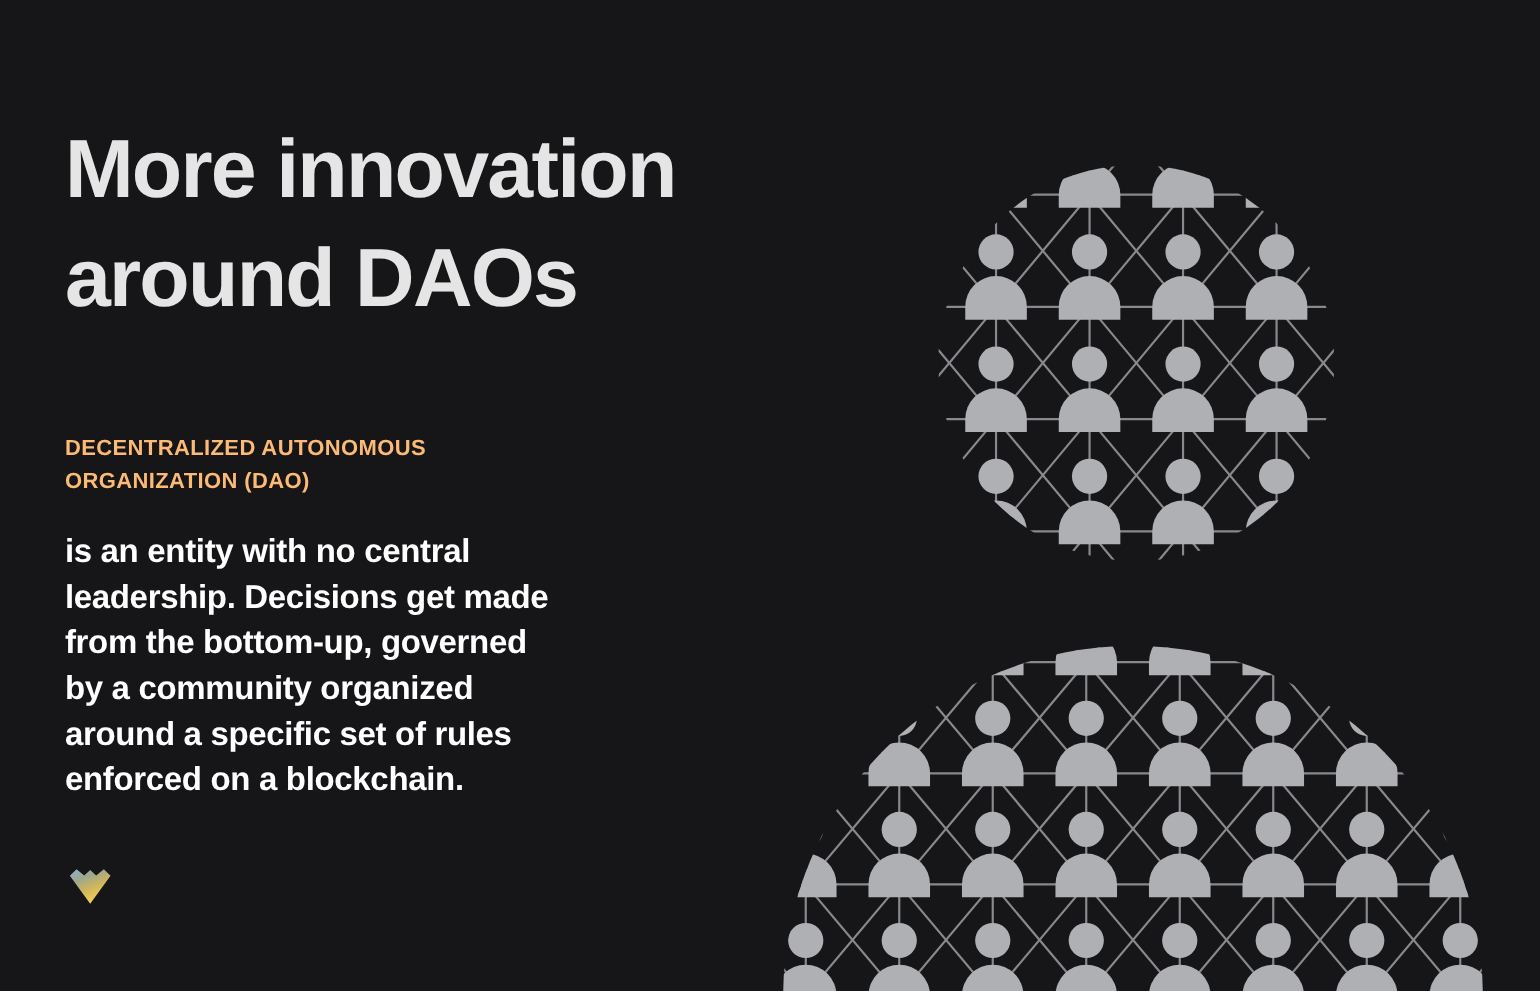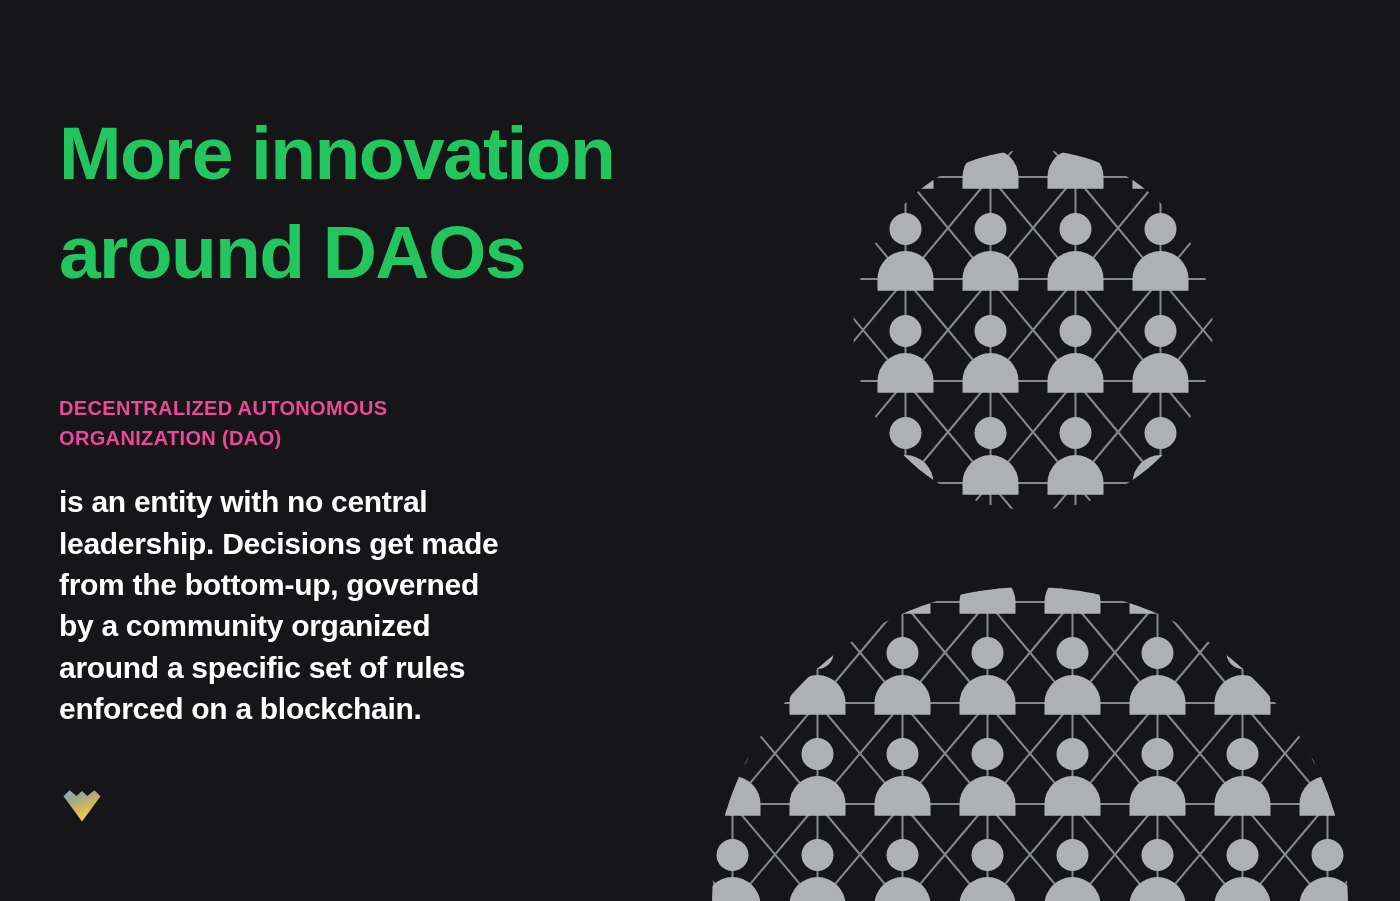--- a/index.html
+++ b/index.html
@@ -21,30 +21,30 @@
   #content{
     position:absolute;
     left:59px; top:104px;
     width:700px;
   }
   #headline{
     font-size:75px;
     font-weight:700;
     line-height:1.32;
     letter-spacing:-1.6px;
-    color:#22c55e;
+    color:#e5e5e5;
     white-space:pre-line;
   }
   #eyebrow{
     margin-top:92px;
     font-size:20px;
     font-weight:700;
     line-height:1.48;
     letter-spacing:0.35px;
-    color:#ec4899;
+    color:#fdba74;
     text-transform:uppercase;
     max-width:470px;
     white-space:pre-line;
   }
   #body-copy{
     margin-top:28px;
     font-size:30px;
     font-weight:700;
     line-height:1.38;
     letter-spacing:-0.3px;

